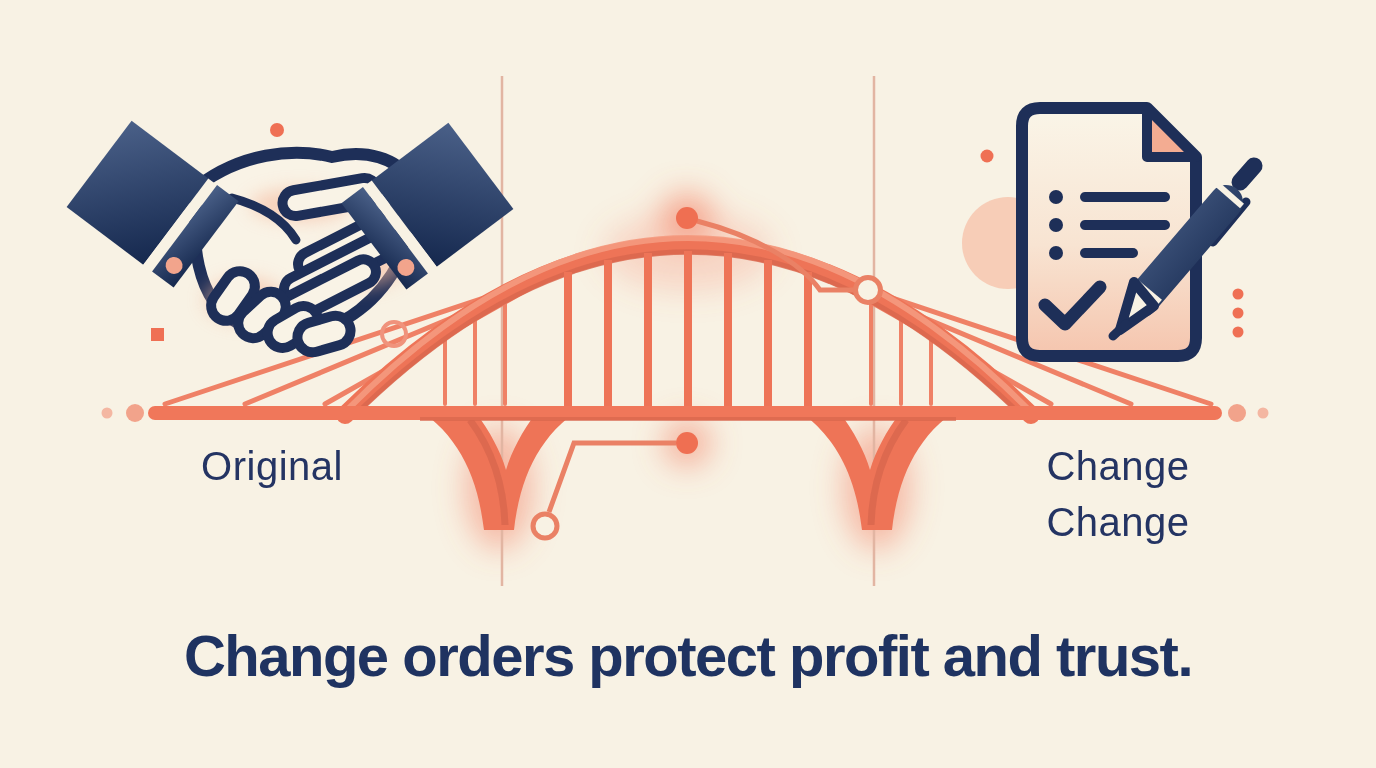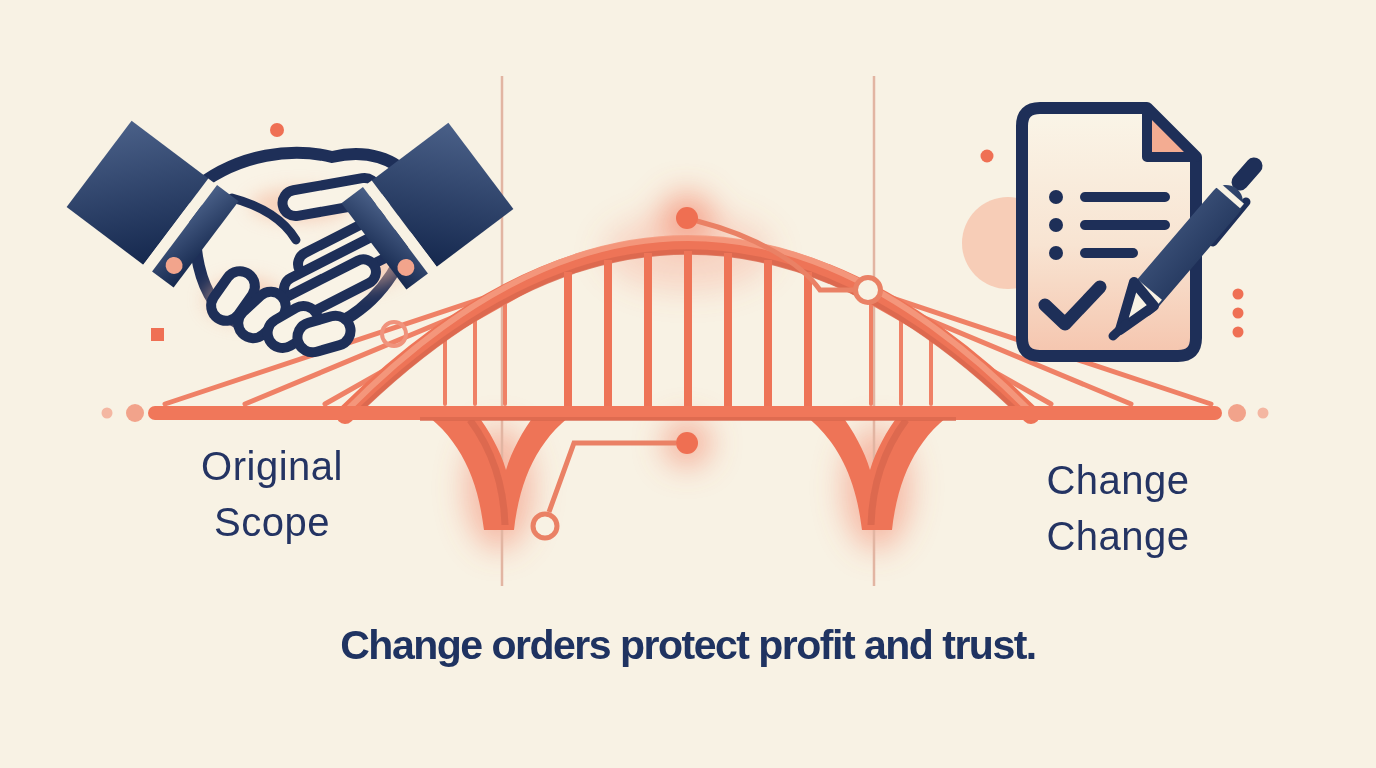--- a/index.html
+++ b/index.html
@@ -14,27 +14,27 @@
   .label{
     position:absolute;
     text-align:center;
     color:#243463;
     font-size:40px;
     line-height:56px;
     font-weight:500;
     letter-spacing:0.5px;
   }
   .label-left{left:92px;top:438px;width:360px;}
-  .label-right{left:938px;top:452px;width:360px;}
+  .label-right{left:938px;top:438px;width:360px;}
   .caption{
     position:absolute;
     left:0;top:622px;width:1376px;
     text-align:center;
     color:#1f3361;
-    font-size:41px;
+    font-size:58px;
     font-weight:bold;
     letter-spacing:-1.5px;
   }
 </style>
 </head>
 <body>
 
 <div class="stage">
 
   <svg class="canvas" viewBox="0 0 1376 768">
@@ -199,21 +199,20 @@
     <circle cx="987" cy="156" r="6.5" fill="#ef7054"></circle>
     <g fill="#ef7054">
       <circle cx="1238" cy="294" r="5.5"></circle>
       <circle cx="1238" cy="313" r="5.5"></circle>
       <circle cx="1238" cy="332" r="5.5"></circle>
     </g>
   </svg>
 
   <div class="label label-left">
     <div>Original</div>
-    <div>Scope</div>
   </div>
   <div class="label label-right">
     <div>Change</div>
     <div>Change</div>
   </div>
   <div class="caption">Change orders protect profit and trust.</div>
 
 </div>
 
 </body></html>

